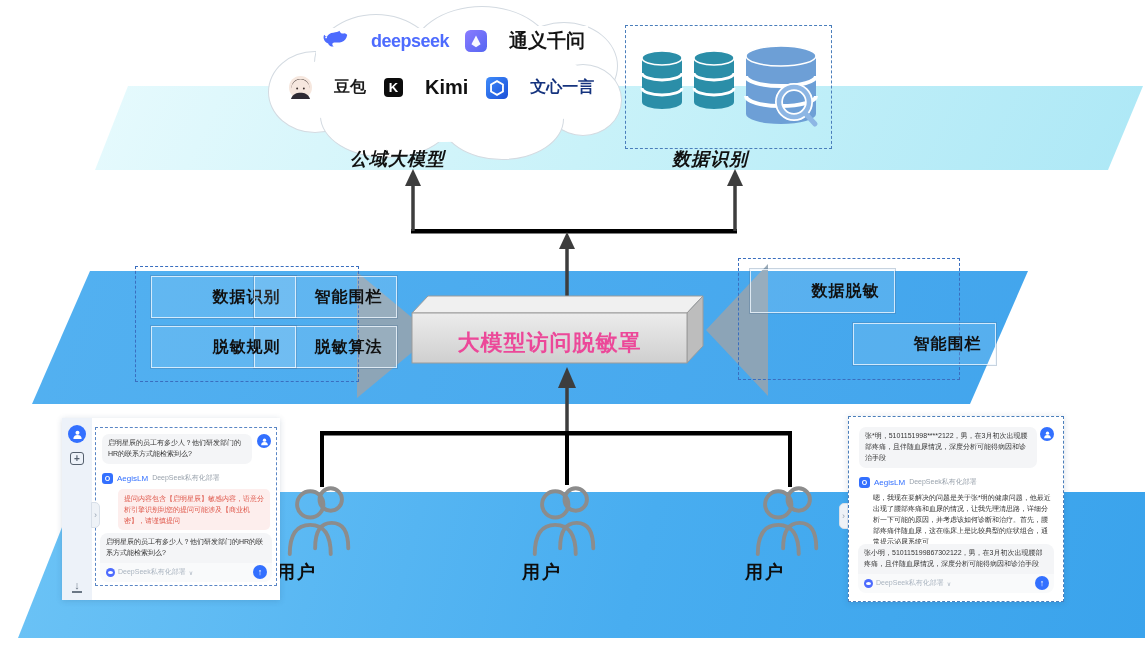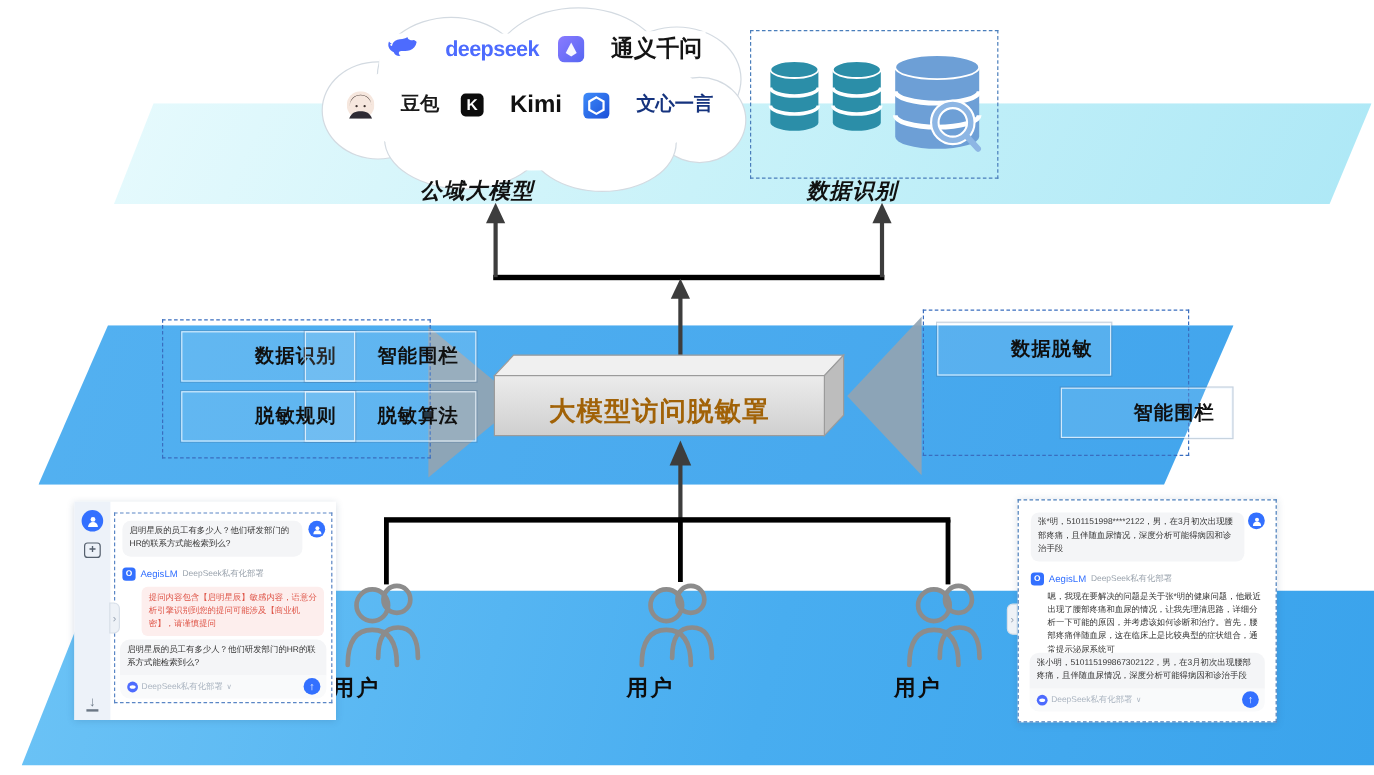--- a/index.html
+++ b/index.html
@@ -46,26 +46,26 @@
   
   .layer-label{position:absolute;font-size:18px;font-weight:700;color:#111;letter-spacing:1px;font-style:italic;}
   .public-label{left:350px;top:147px;}
   .private-label{left:672px;top:147px;}
 
   
   .overlay{position:absolute;left:0;top:0;}
 
   .center-box-title{position:absolute;left:412px;top:313px;width:275px;height:60px;
     display:flex;align-items:center;justify-content:center;
-    font-size:22px;font-weight:700;color:#a16207;letter-spacing:1px;}
+    font-size:22px;font-weight:700;color:#ec4899;letter-spacing:1px;}
 
   
   .cap-box{position:absolute;border:1.5px dashed #3a6ebf;}
   .cap-left{left:135px;top:266px;width:222px;height:114px;}
-  .cap-right{left:769px;top:258px;width:220px;height:120px;}
+  .cap-right{left:738px;top:258px;width:220px;height:120px;}
   .cap-item{position:absolute;display:flex;align-items:center;justify-content:center;
     background:rgba(255,255,255,.10);border:1px solid rgba(240,248,255,.8);
     box-shadow:0 0 0 1px rgba(70,110,150,.30);
     font-size:16px;font-weight:600;color:#101010;letter-spacing:1px;padding-left:46px;}
   .cap-left .c1{left:15px;top:9px;width:97px;height:40px}
   .cap-left .c2{left:118px;top:9px;width:95px;height:40px}
   .cap-left .c3{left:15px;top:59px;width:97px;height:40px}
   .cap-left .c4{left:118px;top:59px;width:95px;height:40px}
   .cap-right .c1{left:11px;top:10px;width:97px;height:42px}
   .cap-right .c2{left:114px;top:10px;width:95px;height:42px}

